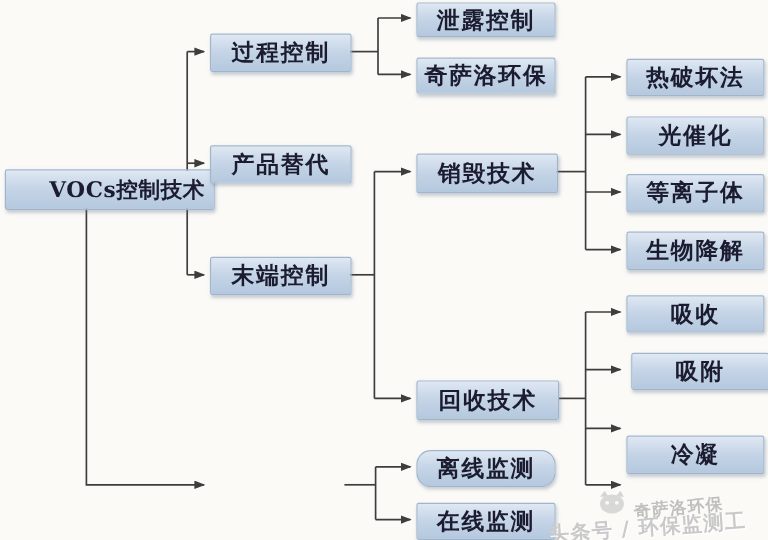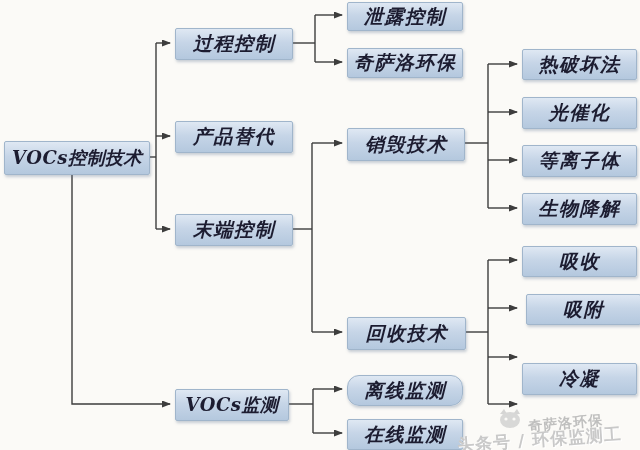--- a/index.html
+++ b/index.html
@@ -13,23 +13,22 @@
     display:flex;align-items:center;justify-content:center;
     background:linear-gradient(180deg,var(--box-fill-top,#dfe8f3) 0%,var(--box-fill-mid,#c6d5e7) 45%,var(--box-fill-bottom,#b4c8de) 100%);
     border:1px solid var(--box-border,#a0b5cb);
     border-radius:2px;
     box-shadow:1px 2px 3px rgba(100,120,145,.35);
     color:var(--text,#1c1c30);
     font-weight:bold;
     font-size:19px;
     letter-spacing:1.5px;
     white-space:nowrap;
-    font-style:italic;
   }
-  .node.root{font-size:18px;letter-spacing:.5px;}
+  .node.root{font-size:18px;letter-spacing:.5px;padding-left:29px;}
   #edges{position:absolute;left:0;top:0;width:640px;height:450px;pointer-events:none;}
   .edge{stroke:var(--line,#3d3d3d);stroke-width:1.4;fill:none;}
   .arrowhead{fill:var(--line,#3d3d3d);}
   .wm-brand{
     position:absolute;left:528px;top:411px;width:160px;
     font-size:14px;font-weight:bold;letter-spacing:1px;
     color:var(--watermark,#bcbcbc);opacity:.85;
     transform:rotate(-5deg);
     font-family:"DejaVu Sans","Liberation Sans",sans-serif;
   }
@@ -89,21 +88,20 @@
     <path class="edge" d="M313 389 L313 433"></path>
     <path class="edge" d="M313 389 L342 389" marker-end="url(#arr)"></path>
     <path class="edge" d="M313 433 L342 433" marker-end="url(#arr)"></path>
   </svg>
 
   <div class="node root" style="left:4px;top:141px;width:144px;height:32px;">VOCs控制技术</div>
 
   <div class="node" style="left:175px;top:28px;width:116px;height:30px;">过程控制</div>
   <div class="node" style="left:175px;top:121px;width:116px;height:30px;">产品替代</div>
   <div class="node" style="left:175px;top:214px;width:116px;height:30px;">末端控制</div>
-  <div class="node root" style="left:175px;top:389px;width:112px;height:30px;">VOCs监测</div>
 
   <div class="node" style="left:347px;top:2px;width:114px;height:27px;">泄露控制</div>
   <div class="node" style="left:347px;top:48px;width:114px;height:28px;">奇萨洛环保</div>
   <div class="node" style="left:347px;top:128px;width:116px;height:31px;">销毁技术</div>
   <div class="node" style="left:347px;top:317px;width:117px;height:31px;">回收技术</div>
   <div class="node" style="left:347px;top:375px;width:114px;height:29px;border-radius:12px;">离线监测</div>
   <div class="node" style="left:347px;top:419px;width:114px;height:29px;">在线监测</div>
 
   <div class="node" style="left:522px;top:49px;width:113px;height:29px;">热破坏法</div>
   <div class="node" style="left:522px;top:97px;width:113px;height:30px;">光催化</div>

